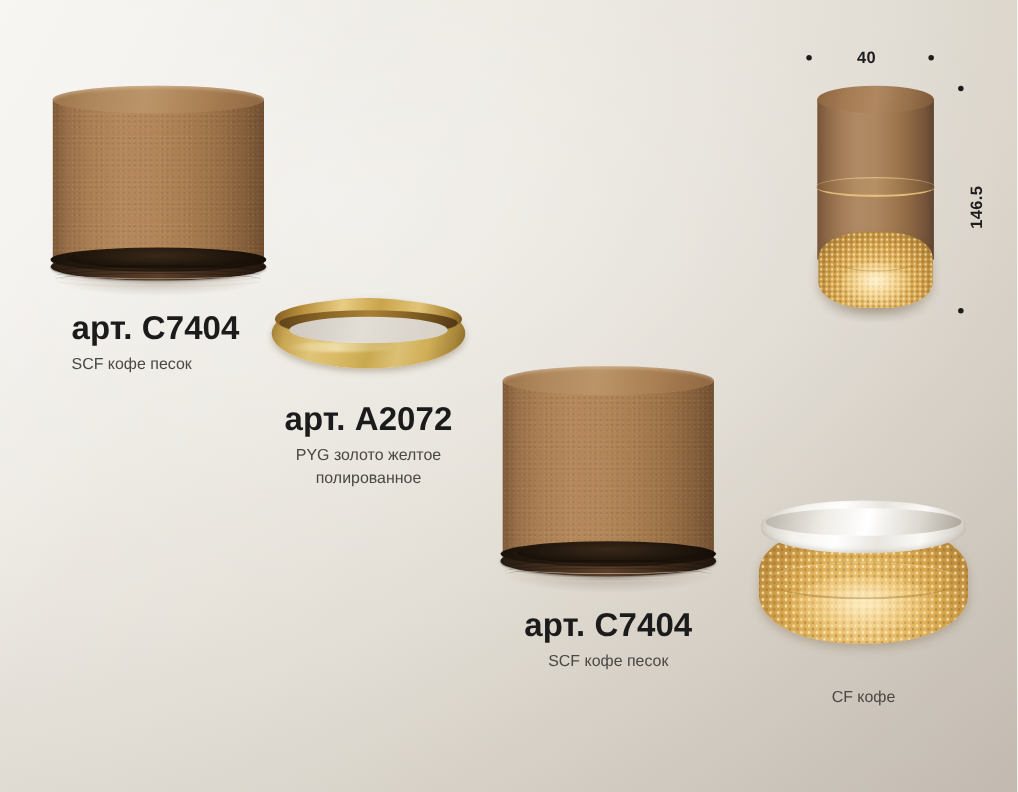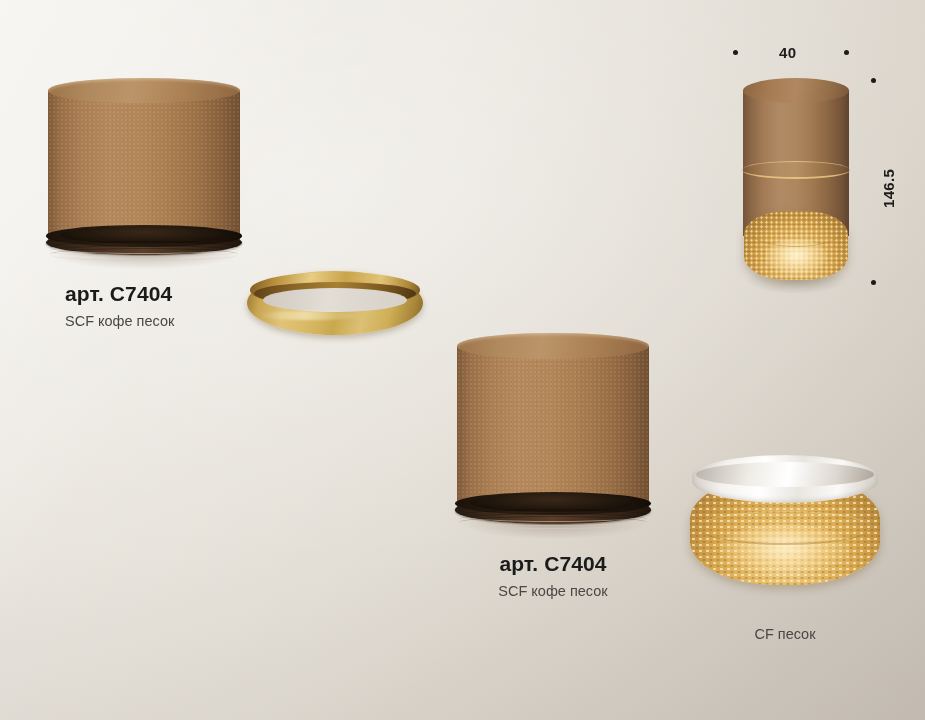--- a/index.html
+++ b/index.html
@@ -30,21 +30,21 @@
     position: absolute; inset: 0;
     background: radial-gradient(120% 95% at 34% 26%, rgba(255,255,255,0.42) 0%,
                 rgba(255,255,255,0.0) 55%, rgba(120,110,98,0.13) 100%);
     pointer-events: none;
   }
 
   .part { position: absolute; }
 
   
   .label-art {
-    font-size: 21px;
+    font-size: 30px;
     font-weight: 700;
     color: #1b1b1b;
     letter-spacing: 0.1px;
     white-space: nowrap;
     line-height: 1.1;
   }
   .label-desc {
     font-size: 14.5px;
     font-weight: 400;
     color: #4a4744;
@@ -373,20 +373,25 @@
 
   <div class="part ring" style="left:247px; top:271px; width:176px; height:64px;">
     <div class="shadow"></div>
     <div class="outer"></div>
     <div class="band-top"></div>
     <div class="groove"></div>
     <div class="hole"></div>
     <div class="hi"></div>
   </div>
 
+  <div class="label-block center" style="position:absolute; left:255px; top:365px; width:160px;">
+    <div class="label-art">арт. A2072</div>
+    <div class="label-desc">PYG золото желтое</div>
+    <div class="label-desc" style="margin-top:1px;">полированное</div>
+  </div>
 
   <div class="part cyl" style="left:457px; top:333px; width:192px; height:196px;">
     <div class="shadow"></div>
     <div class="top-ellipse"></div>
     <div class="body"></div>
     <div class="rim-wrap">
       <div class="rim-ell rim-outer"></div>
       <div class="rim-ell rim-in"></div>
       <div class="inner-dark"></div>
       <div class="thread" style="top:46%;"></div>
@@ -402,21 +407,21 @@
 
   <div class="part crystal" style="left:690px; top:455px; width:190px; height:140px;">
     <div class="shadow"></div>
     <div class="glass"></div>
     <div class="band-sep"></div>
     <div class="collar"></div>
     <div class="collar-lip"></div>
   </div>
 
   <div class="label-block center" style="position:absolute; left:690px; top:618px; width:190px;">
-    <div class="label-desc">CF песок</div>
+    <div class="label-desc">CF кофе</div>
   </div>
 
   <div class="part lamp" style="left:743px; top:78px; width:106px; height:208px;">
     <div class="shadow"></div>
     <div class="cap"></div>
     <div class="tube"></div>
     <div class="gold-band"></div>
     <div class="crystal-head"></div>
     <div class="head-sep"></div>
   </div>

